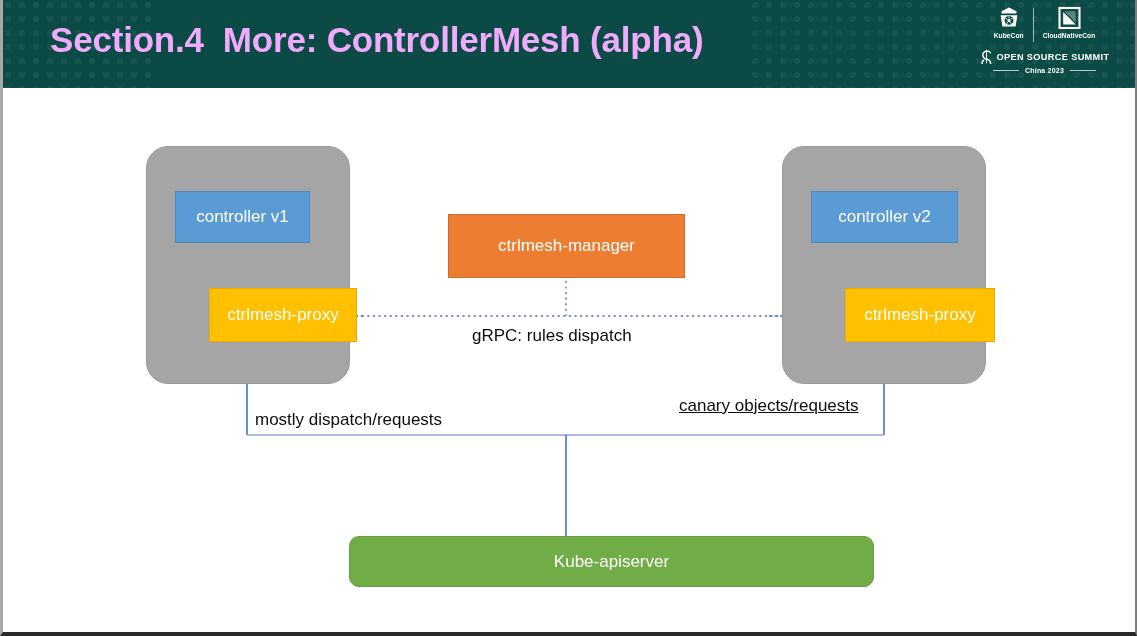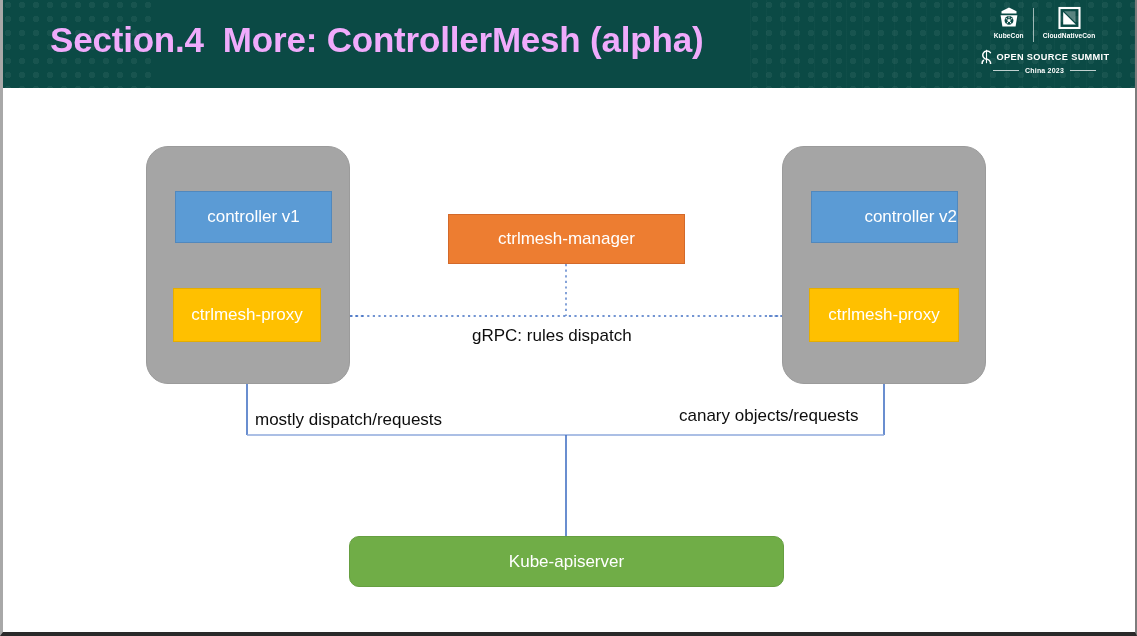--- a/index.html
+++ b/index.html
@@ -165,61 +165,62 @@
     border-radius: 22px;
   }
   .group-left  { left: 143px; top: 58px;  width: 204px; height: 238px; }
   .group-right { left: 779px; top: 58px;  width: 204px; height: 238px; }
 
   .box-controller {
     background: #5b9bd5;
     border: 1px solid #5188bd;
     font-size: 17px;
   }
-  .ctrl-left  { left: 172px; top: 103px; width: 157px; height: 52px; }
-  .ctrl-right { left: 808px; top: 103px; width: 147px; height: 52px; justify-content: flex-end; }
+  .ctrl-left  { left: 172px; top: 103px; width: 135px; height: 52px; }
+  .ctrl-right { left: 808px; top: 103px; width: 147px; height: 52px; }
 
   .box-proxy {
     background: #ffc000;
     border: 1px solid #e5ad00;
     font-size: 17px;
+    margin-left: 36px;
   }
   .proxy-left  { left: 170px; top: 200px; width: 148px; height: 54px; }
   .proxy-right { left: 806px; top: 200px; width: 150px; height: 54px; }
 
   .box-manager {
     left: 445px;
     top: 126px;
     width: 237px;
-    height: 50px;
+    height: 64px;
     background: #ed7d31;
     border: 1px solid #d3692a;
     font-size: 17px;
   }
 
   .box-apiserver {
     left: 346px;
     top: 448px;
-    width: 435px;
+    width: 525px;
     height: 51px;
     background: #70ad47;
     border: 1px solid #669f41;
     border-radius: 10px;
     font-size: 17px;
   }
 
   .edge-label {
     position: absolute;
     color: #0d0d0d;
     font-size: 17px;
     white-space: nowrap;
   }
   .label-grpc   { left: 469px; top: 238px; }
   .label-mostly { left: 252px; top: 322px; }
-  .label-canary { left: 676px; top: 318px; }
+  .label-canary { left: 676px; top: 308px; text-decoration: underline; }
 </style>
 </head>
 <body>
 
 <div class="slide">
 
   <div class="header">
     <div class="header-dots-left"></div>
     <div class="header-dots-right"></div>
     <div class="header-stripe"></div>

